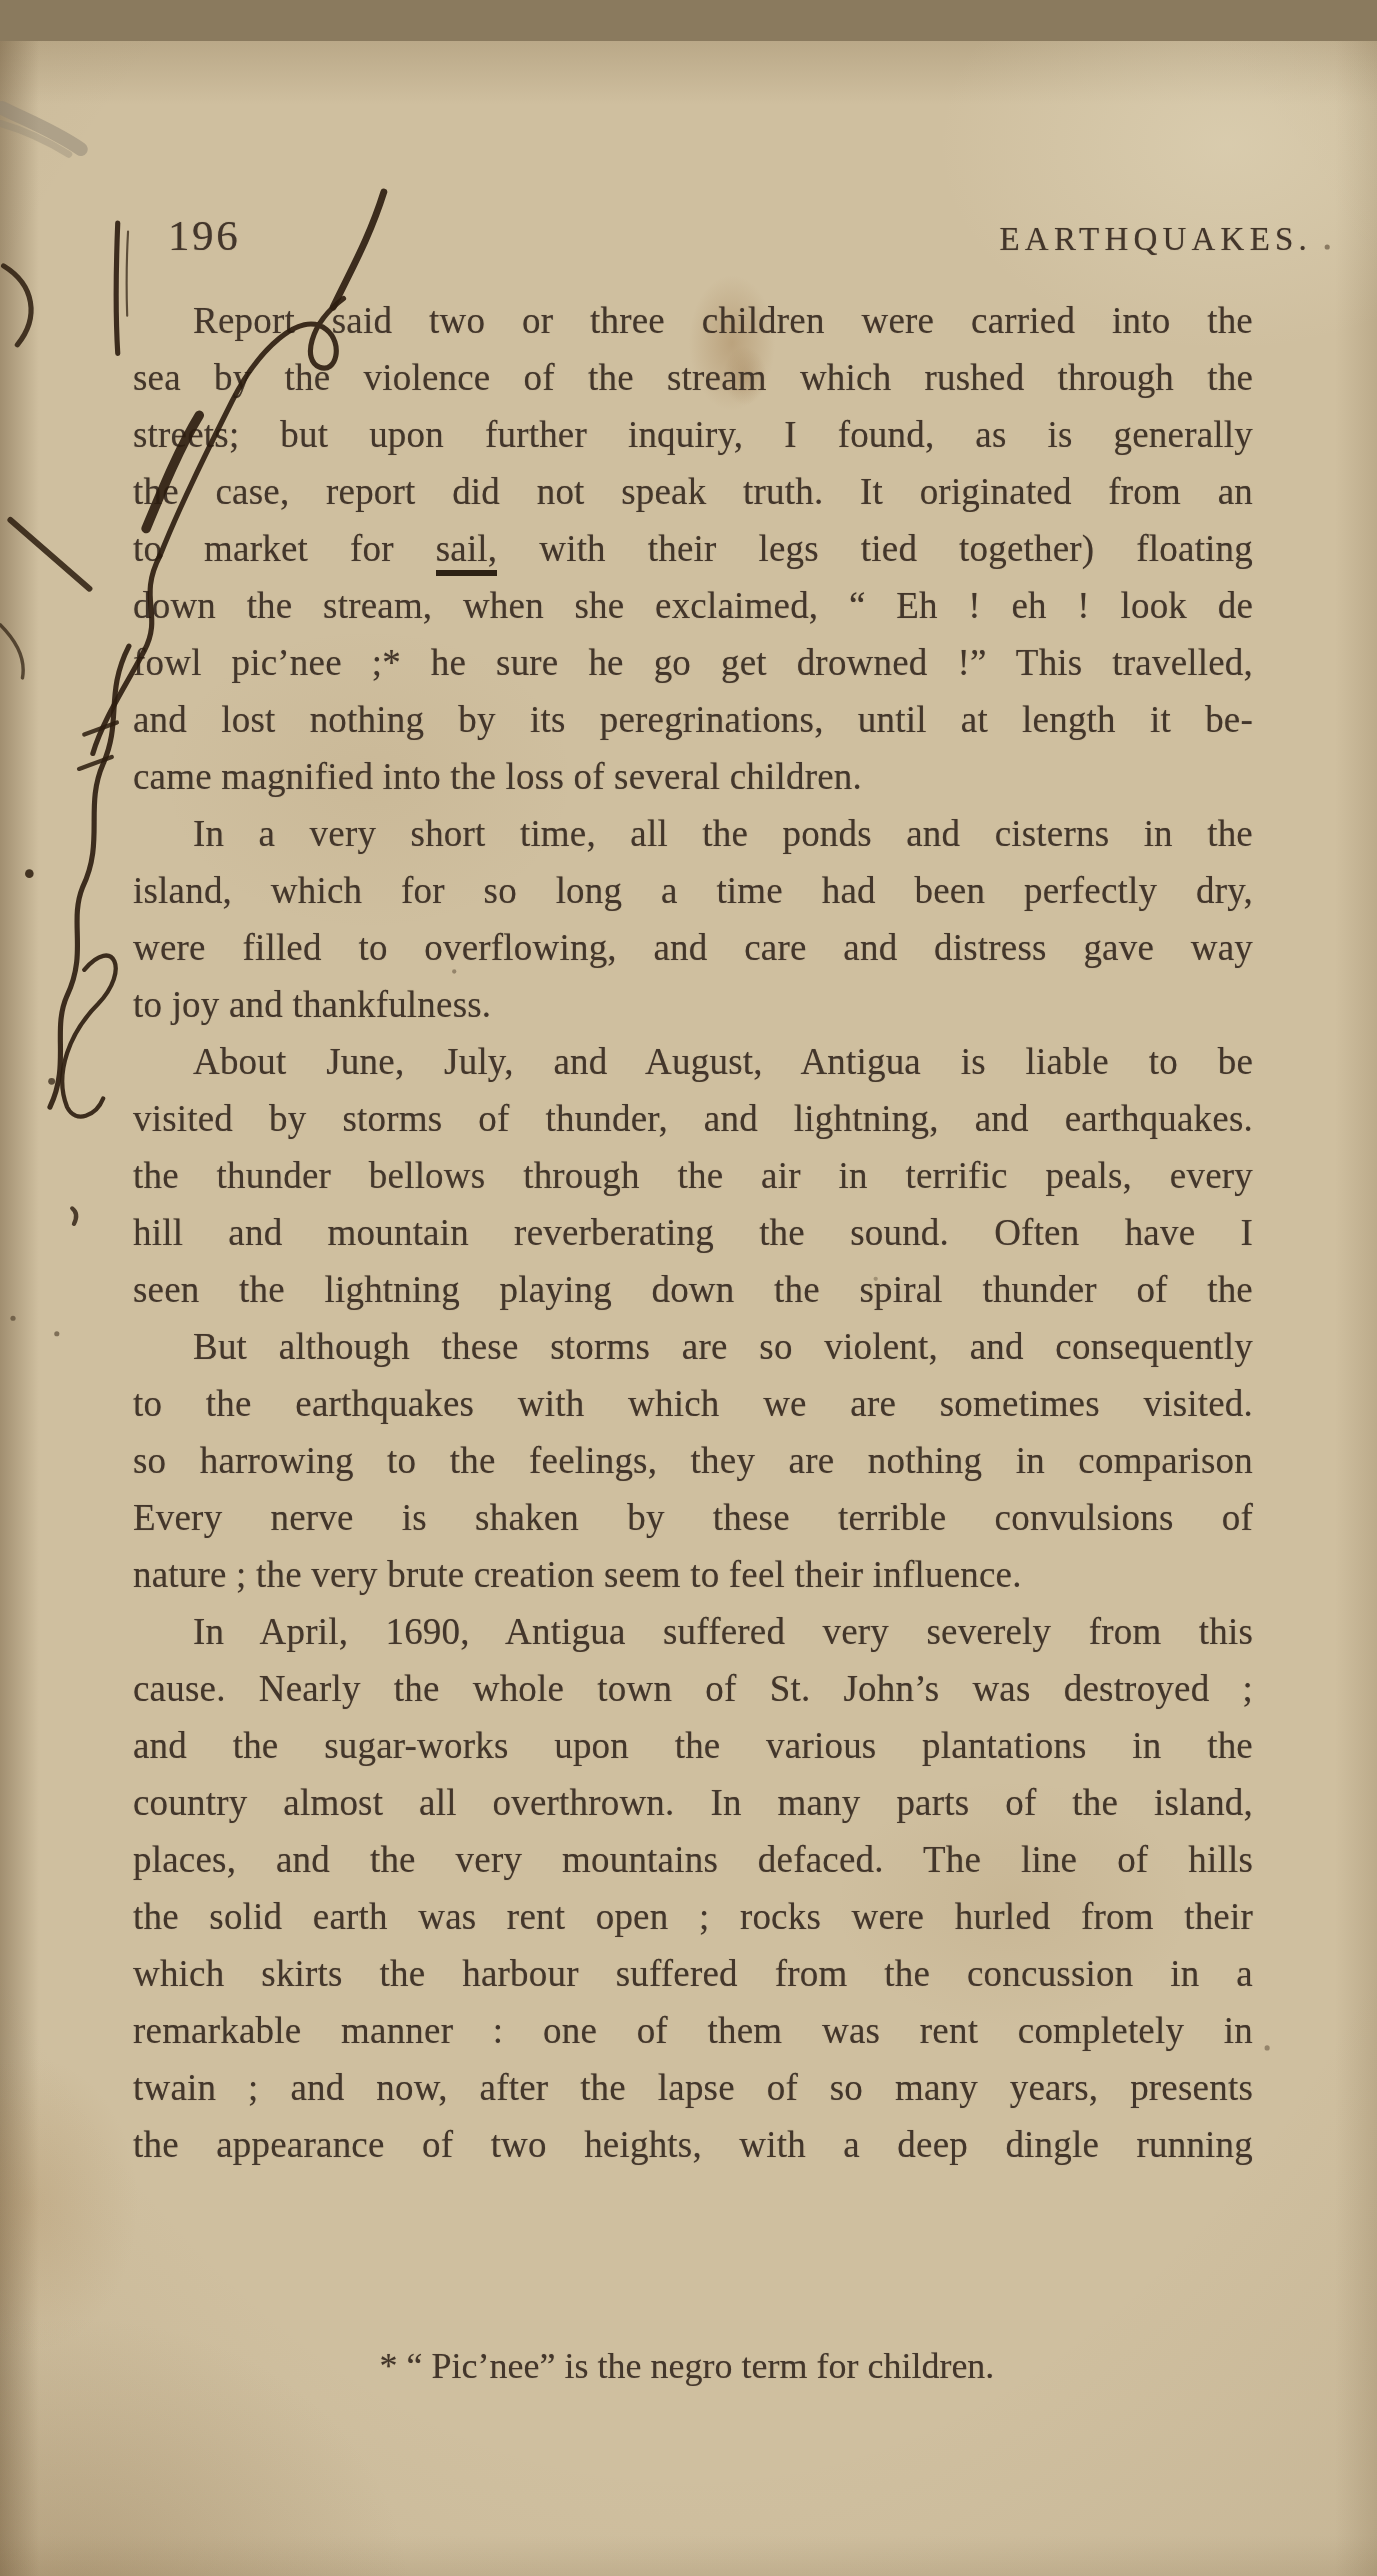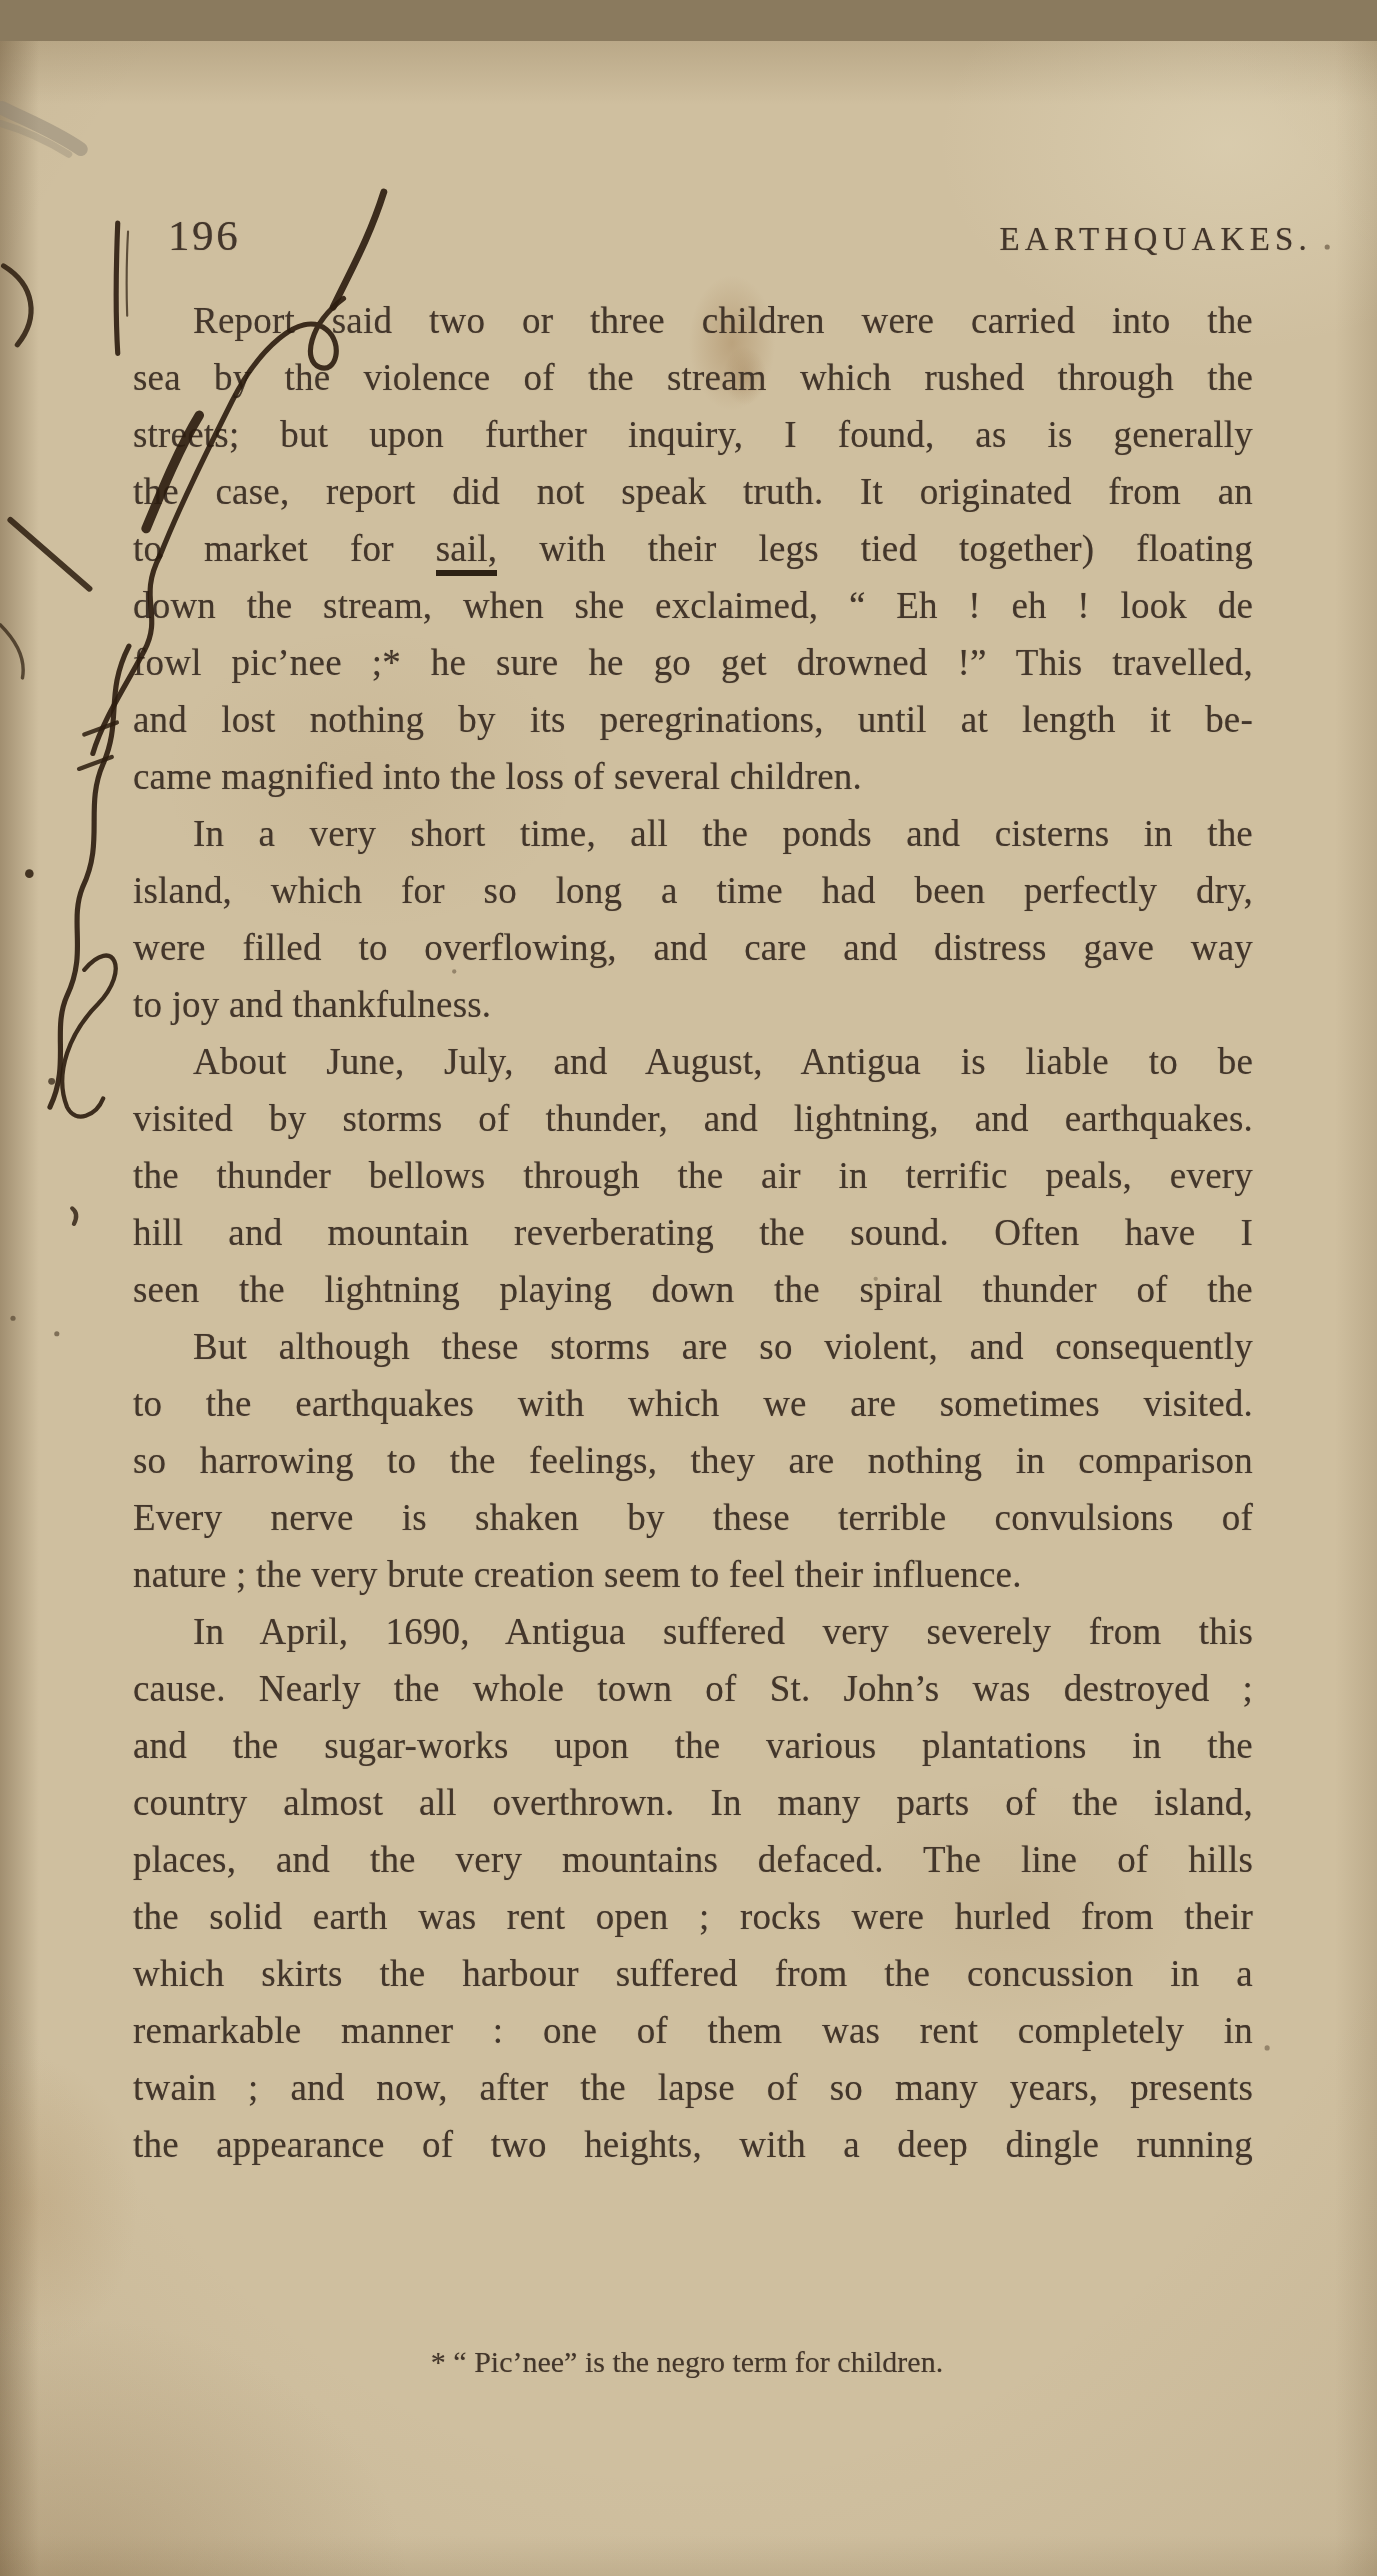--- a/index.html
+++ b/index.html
@@ -47,21 +47,21 @@
     text-shadow:0 0 0.9px rgba(62,48,34,.45);
   }
   .line.indent{text-indent:60px;}
   .line.last{text-align-last:left;}
   .ink-underline{
     border-bottom:6px solid rgba(32,19,8,.92);
     padding-bottom:1px;
   }
   .footnote{
     position:absolute;left:129px;top:2304px;width:1116px;
-    text-align:center;font-size:30px;
+    text-align:center;font-size:36px;
     text-shadow:0 0 0.9px rgba(62,48,34,.4);
   }
   svg.marks{
     position:absolute;left:0;top:0;
     pointer-events:none;
   }
   svg.marks path{fill:none;stroke-linecap:round;stroke-linejoin:round;}
 </style>
 </head>
 <body>

